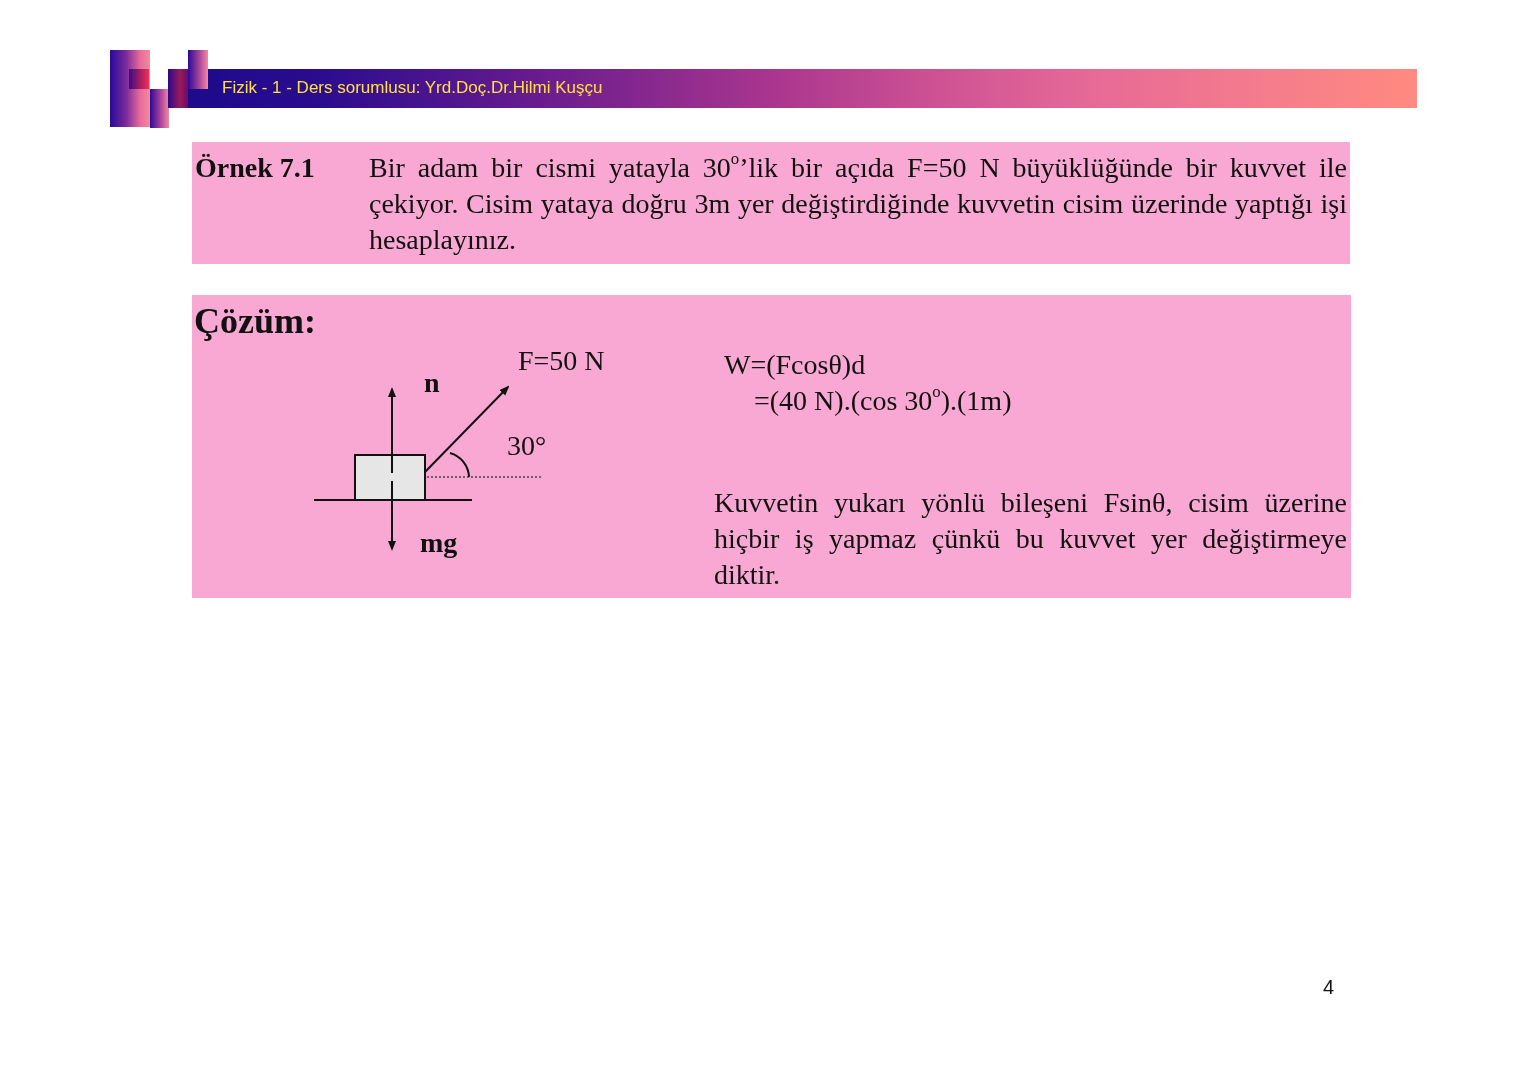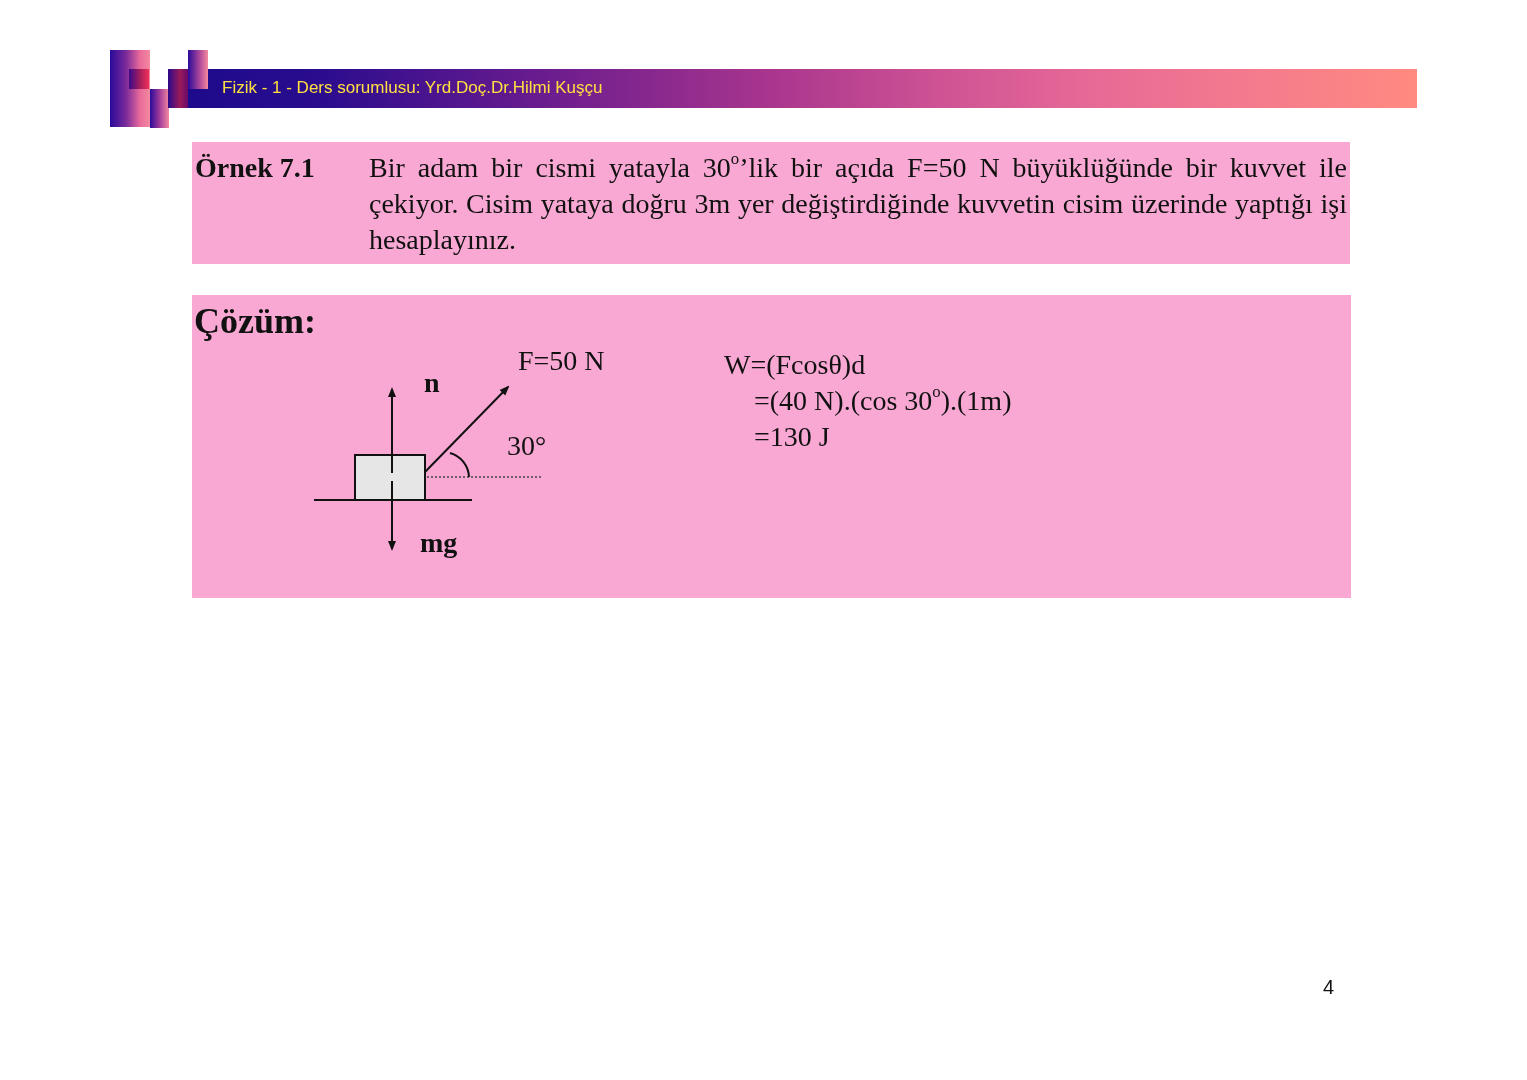--- a/index.html
+++ b/index.html
@@ -202,18 +202,18 @@
     </svg>
     <div class="diag-label lbl-force">F=50 N</div>
     <div class="diag-label lbl-n">n</div>
     <div class="diag-label lbl-angle">30°</div>
     <div class="diag-label lbl-mg">mg</div>
   </div>
 
   <div class="formula">
     <div class="line">W=(Fcosθ)d</div>
     <div class="line indent"><span>=(40 N).(cos 30</span><sup>o</sup><span>).(1m)</span></div>
-    <div class="line indent">=130 J</div>
   </div>
 
+  <div class="explanation">Kuvvetin yukarı yönlü bileşeni Fsinθ, cisim üzerine hiçbir iş yapmaz çünkü bu kuvvet yer değiştirmeye diktir.</div>
 </div>
 
 <div class="page-number">4</div>
 
 </body></html>

